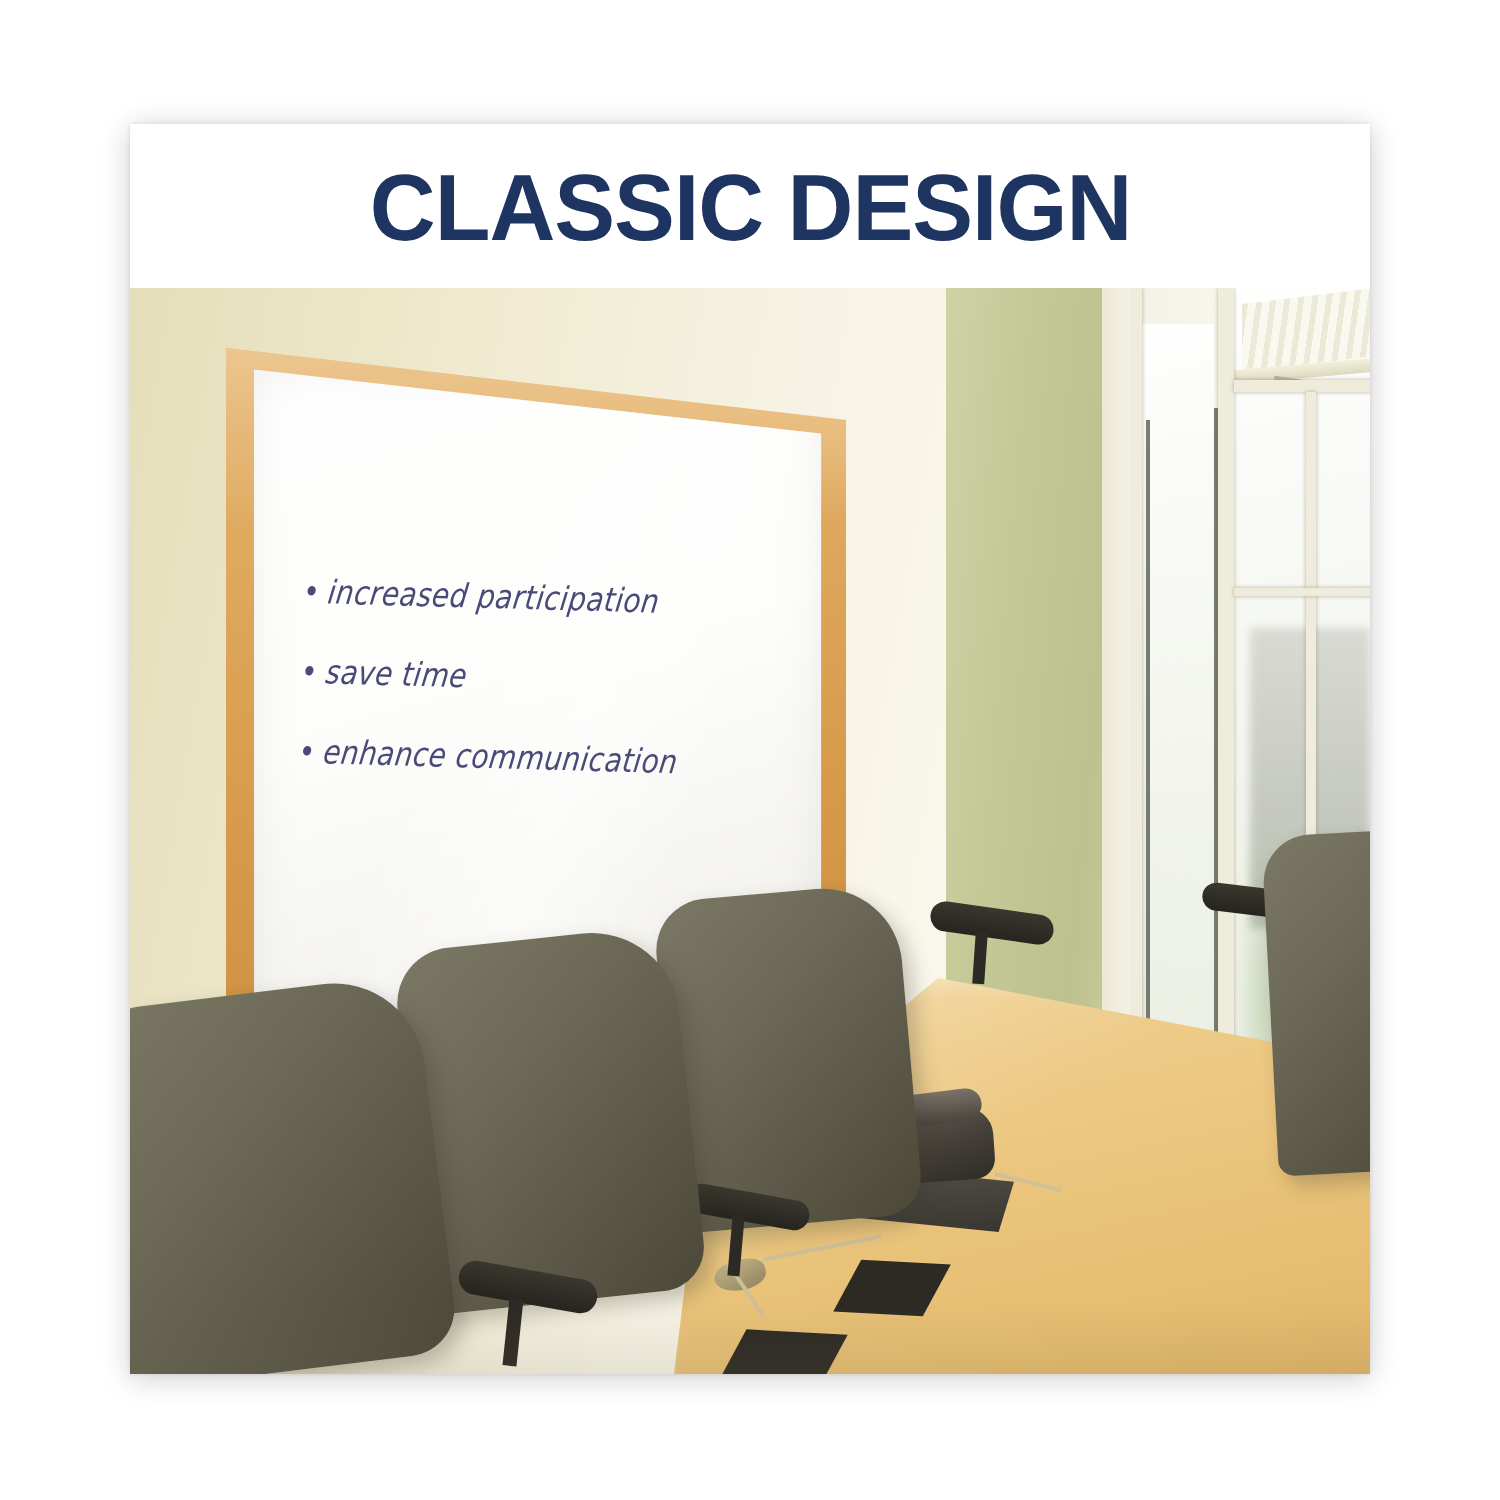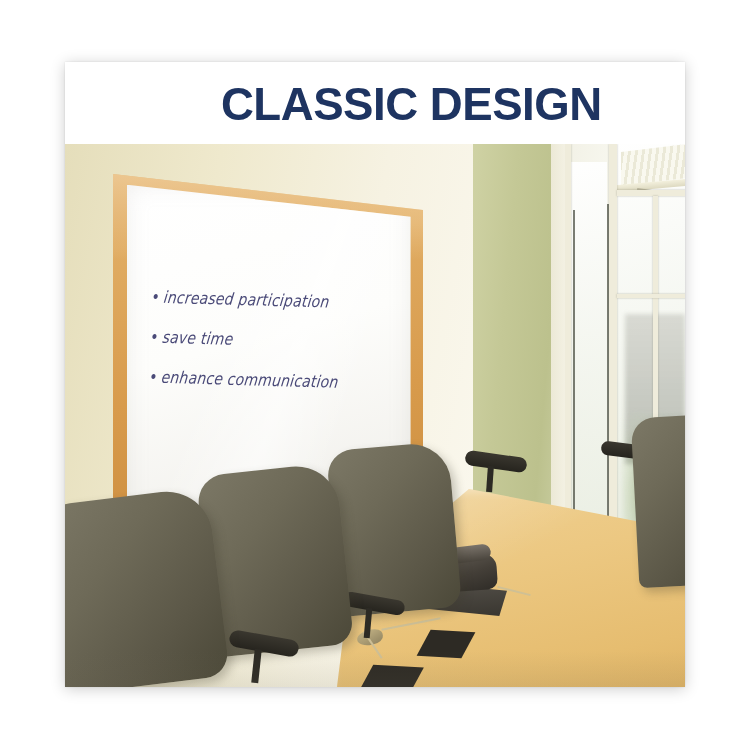--- a/index.html
+++ b/index.html
@@ -17,21 +17,21 @@
     background:#ffffff;
     box-shadow:0 2px 14px rgba(0,0,0,0.20), 0 0 2px rgba(0,0,0,0.10);
     overflow:hidden;
   }
 
   
   #headline-banner{
     position:absolute; left:0; top:0;
     width:620px; height:82px;
     background:#ffffff;
-    display:flex; align-items:center; justify-content:center;padding-left:36px;
+    display:flex; align-items:center; justify-content:center;
   }
   #headline-text{
     font-family:"Liberation Sans","DejaVu Sans",sans-serif;
     font-weight:bold;
     font-size:47px;
     letter-spacing:-0.5px;
     color:#1e3461;
     transform:scaleX(0.97);
     white-space:nowrap;
     line-height:1;

